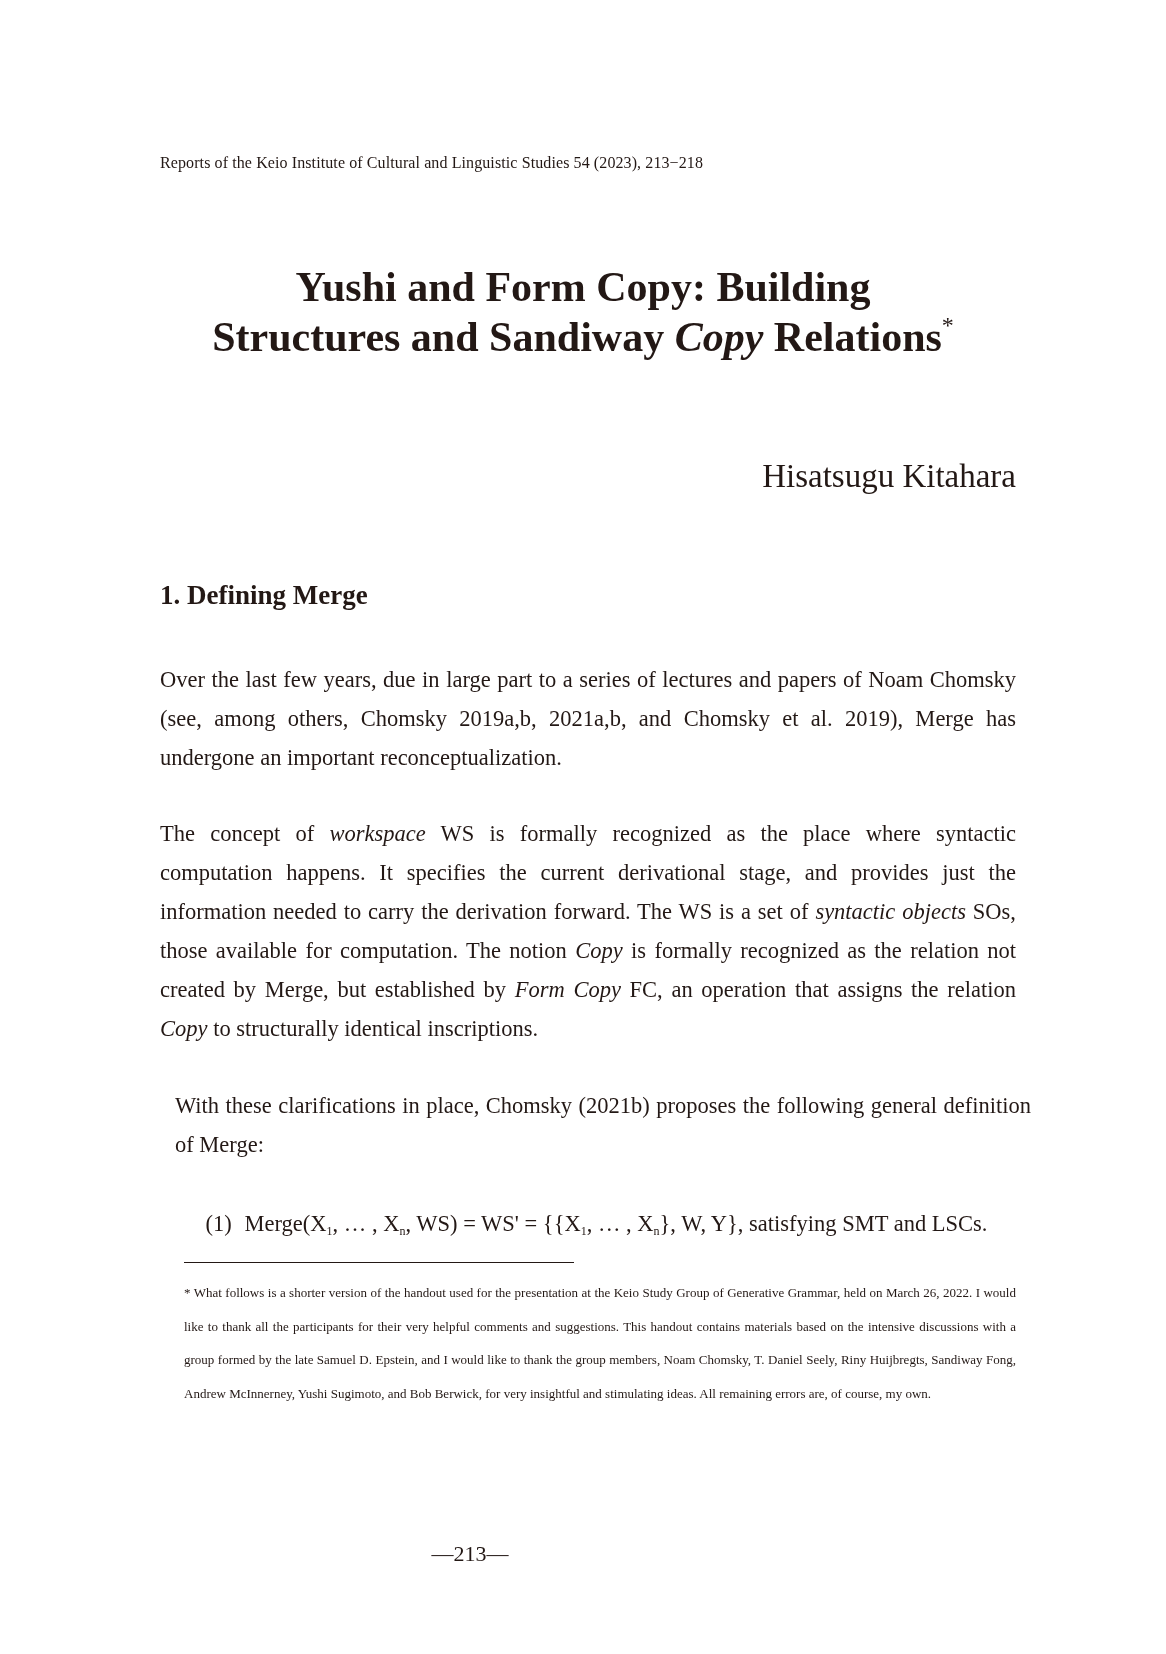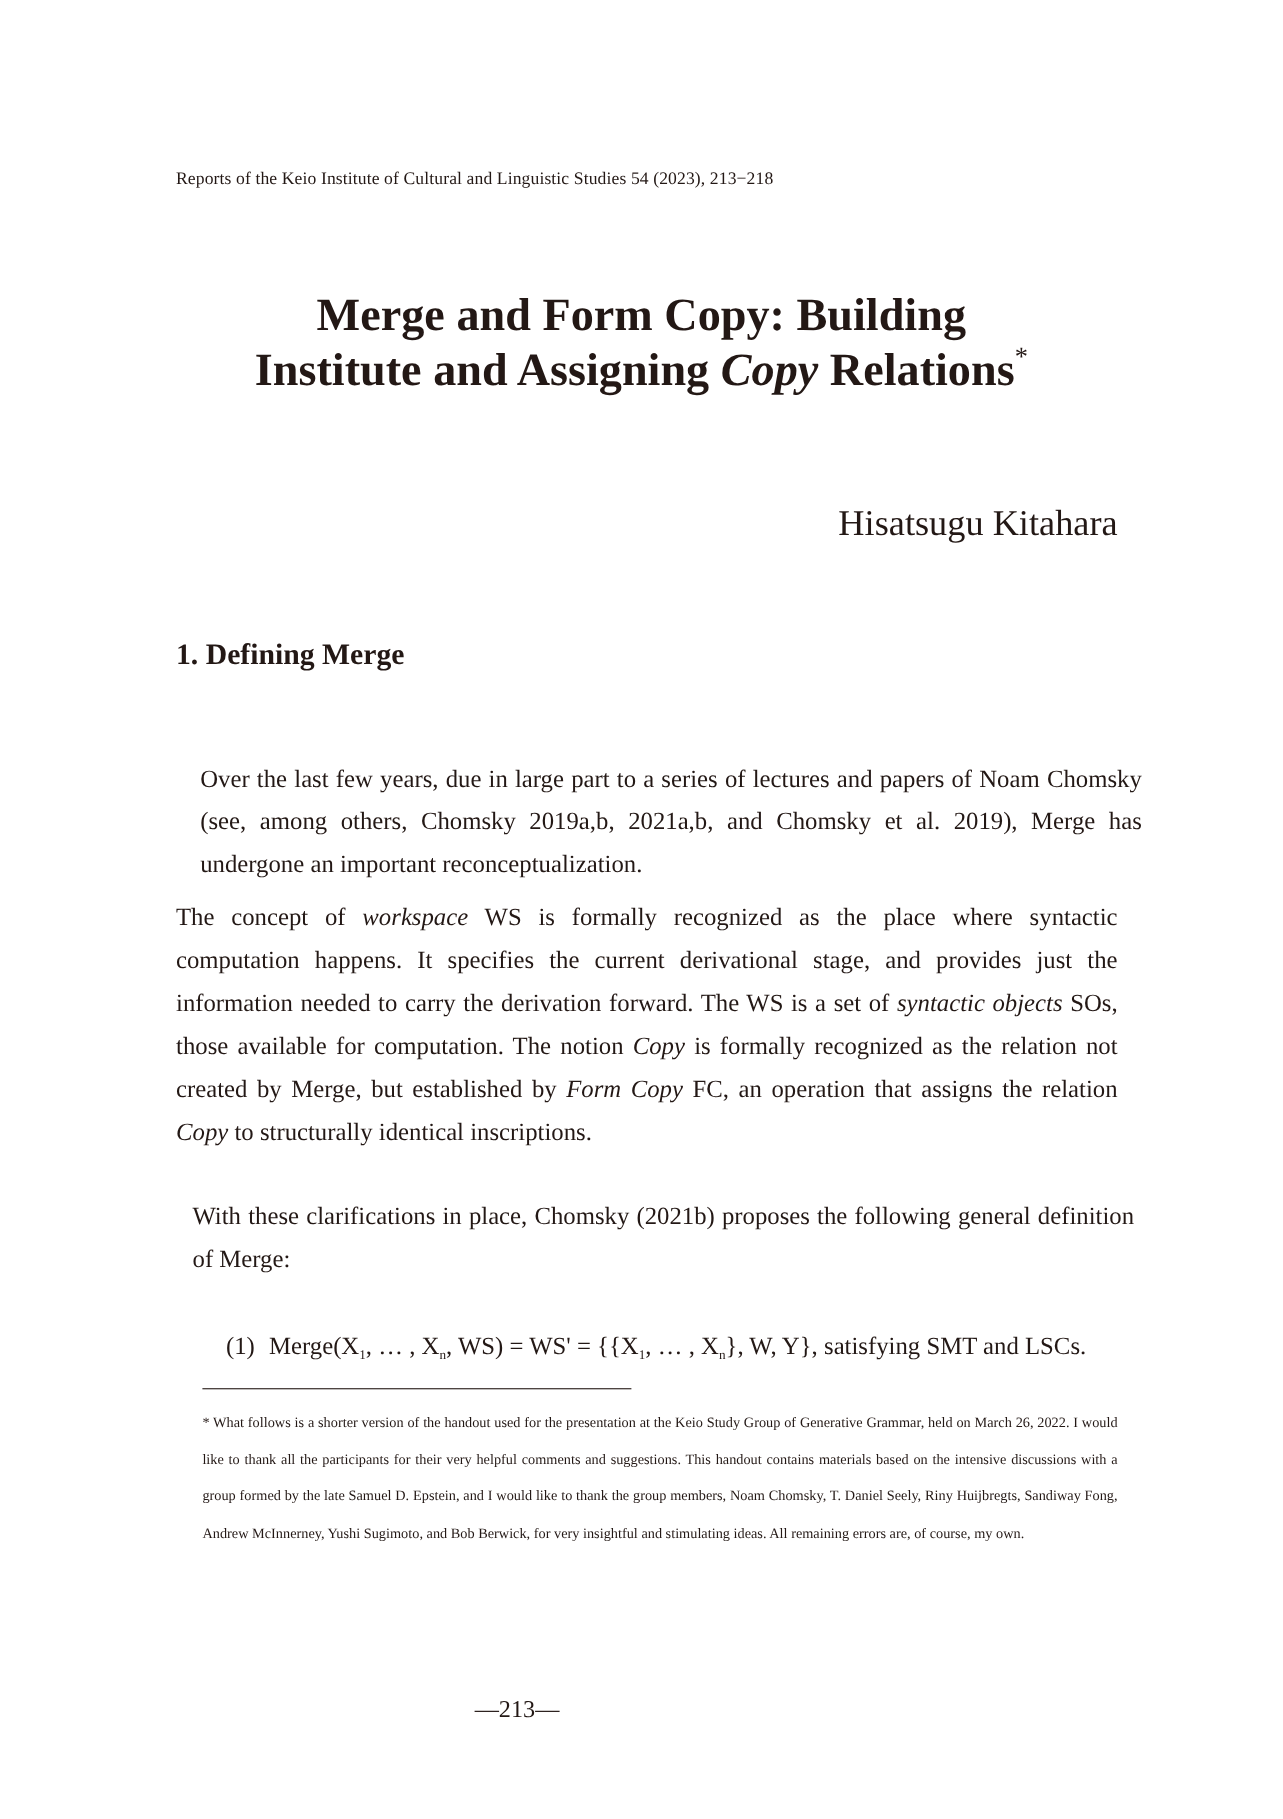--- a/index.html
+++ b/index.html
@@ -19,21 +19,21 @@
     .author {
       right: 150px; top: 458px; font-size: 33px; text-align: right; white-space: nowrap;
     }
     .heading {
       left: 160px; top: 580px; font-size: 27px; font-weight: bold; white-space: nowrap;
     }
     .para {
       left: 160px; width: 856px; font-size: 22.5px; line-height: 39px;
       text-align: justify; text-align-last: left;
     }
-    .p1 { top: 688px; margin-left: 22px; }
+    .p1 { top: 660px; }
     .p2 { top: 814px; }
     .p3 { top: 1086px; margin-left: 15px; }
     .ex {
       left: 160px; width: 860px; top: 1204px; font-size: 22.5px; line-height: 39px; white-space: nowrap;
     }
     .ex .num { display: inline-block; width: 52px; }
     .ex sub { font-size: 12px; vertical-align: -4px; line-height: 0; }
     .rule {
       left: 184px; top: 1262px; width: 390px; height: 0; border-top: 1.3px solid #231815;
     }
@@ -45,22 +45,22 @@
       left: 0; width: 940px; top: 1541px; text-align: center; font-size: 22px; white-space: nowrap;
     }
     i { font-style: italic; }
   </style>
 </head>
 <body>
 
 <div class="abs running-head">Reports of the Keio Institute of Cultural and Linguistic Studies 54 (2023), 213−218</div>
 
 <div class="abs title">
-  <div>Merge and Form Copy: Building</div>
-  <div><span>Institute and Assigning </span><i>Copy</i><span> Relations</span><sup>*</sup></div>
+  <div>Yushi and Form Copy: Building</div>
+  <div><span>Structures and Sandiway </span><i>Copy</i><span> Relations</span><sup>*</sup></div>
 </div>
 
 <div class="abs author">Hisatsugu Kitahara</div>
 
 <div class="abs heading">1. Defining Merge</div>
 
 <div class="abs para p1">Over the last few years, due in large part to a series of lectures and papers of Noam Chomsky (see, among others, Chomsky 2019a,b, 2021a,b, and Chomsky et al. 2019), Merge has undergone an important reconceptualization.</div>
 
 <div class="abs para p2"><span>The concept of </span><i>workspace</i><span> WS is formally recognized as the place where syntactic computation happens. It specifies the current derivational stage, and provides just the information needed to carry the derivation forward. The WS is a set of </span><i>syntactic objects</i><span> SOs, those available for computation. The notion </span><i>Copy</i><span> is formally recognized as the relation not created by Merge, but established by </span><i>Form Copy</i><span> FC, an operation that assigns the relation </span><i>Copy</i><span> to structurally identical inscriptions.</span></div>
 

